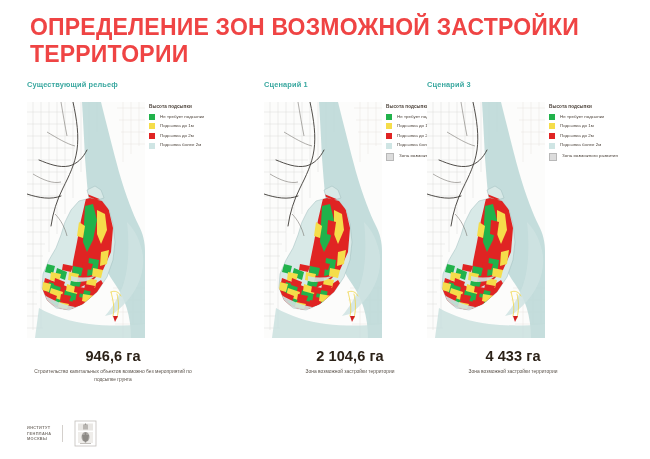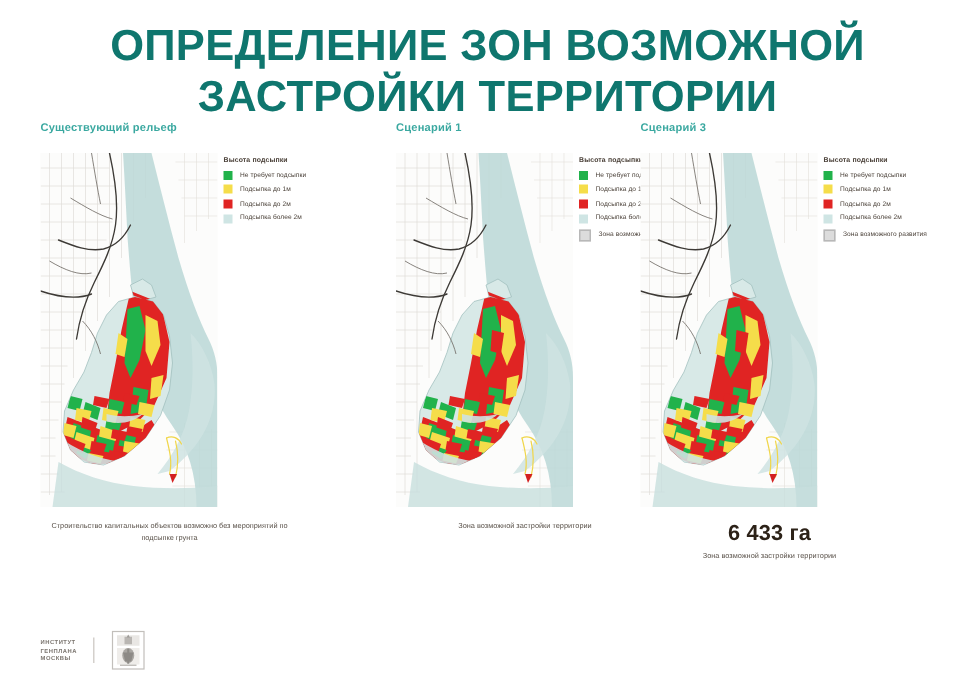--- a/index.html
+++ b/index.html
@@ -15,27 +15,26 @@
     color: #2b231c;
     position: relative;
   }
 
   
   .page-title {
     position: absolute;
     left: 30px;
     top: 14px;
     width: 590px;
-    font-size: 29px;
+    font-size: 23px;
     font-weight: bold;
     line-height: 1.18;
     letter-spacing: 0.2px;
-    color: #0f766e;
+    color: #ef4444;
     text-transform: uppercase;
-    text-align: center;
   }
 
   
   .panels {
     position: absolute;
     left: 0;
     top: 80px;
     width: 650px;
     height: 320px;
   }
@@ -294,20 +293,21 @@
         <span class="legend-swatch" style="background:#e02423"></span>
         <span class="legend-label">Подсыпка до 2м</span>
       </div>
       <div class="legend-item">
         <span class="legend-swatch" style="background:#cfe5e4"></span>
         <span class="legend-label">Подсыпка более 2м</span>
       </div>
     </div>
 
     <div class="caption">
+      <div class="caption-value">946,6 га</div>
       <div class="caption-note">Строительство капитальных объектов возможно без мероприятий по подсыпке грунта</div>
     </div>
   </div>
 
   <div class="panel panel-2">
     <div class="panel-title">Сценарий 1</div>
 
     <div class="map-wrap">
       <svg class="map-svg" viewBox="0 0 118 236">
         <defs>
@@ -436,20 +436,21 @@
         <span class="legend-swatch" style="background:#cfe5e4"></span>
         <span class="legend-label">Подсыпка более 2м</span>
       </div>
       <div class="legend-item gap">
         <span class="legend-swatch" style="background:#dcdcdc;border:0.5px solid #b8b8b8"></span>
         <span class="legend-label">Зона возможного развития</span>
       </div>
     </div>
 
     <div class="caption">
+      <div class="caption-value">2 104,6 га</div>
       <div class="caption-note">Зона возможной застройки территории</div>
     </div>
   </div>
 
   <div class="panel panel-3">
     <div class="panel-title">Сценарий 3</div>
 
     <div class="map-wrap">
       <svg class="map-svg" viewBox="0 0 118 236">
         <defs>
@@ -578,21 +579,21 @@
         <span class="legend-swatch" style="background:#cfe5e4"></span>
         <span class="legend-label">Подсыпка более 2м</span>
       </div>
       <div class="legend-item gap">
         <span class="legend-swatch" style="background:#dcdcdc;border:0.5px solid #b8b8b8"></span>
         <span class="legend-label">Зона возможного развития</span>
       </div>
     </div>
 
     <div class="caption">
-      <div class="caption-value">6 433 га</div>
+      <div class="caption-value">4 433 га</div>
       <div class="caption-note">Зона возможной застройки территории</div>
     </div>
   </div>
 
 </div>
 
 <div class="footer">
   <div class="footer-wordmark">Институт
 Генплана
 Москвы</div>

